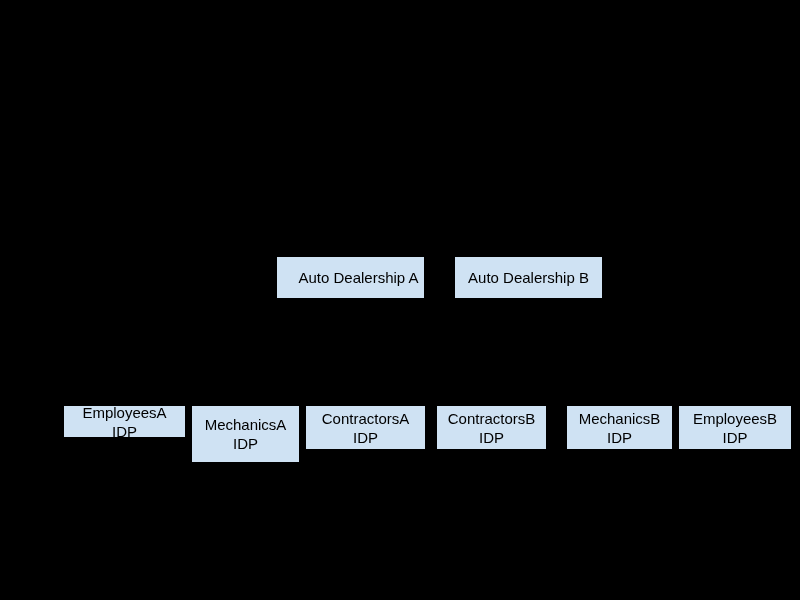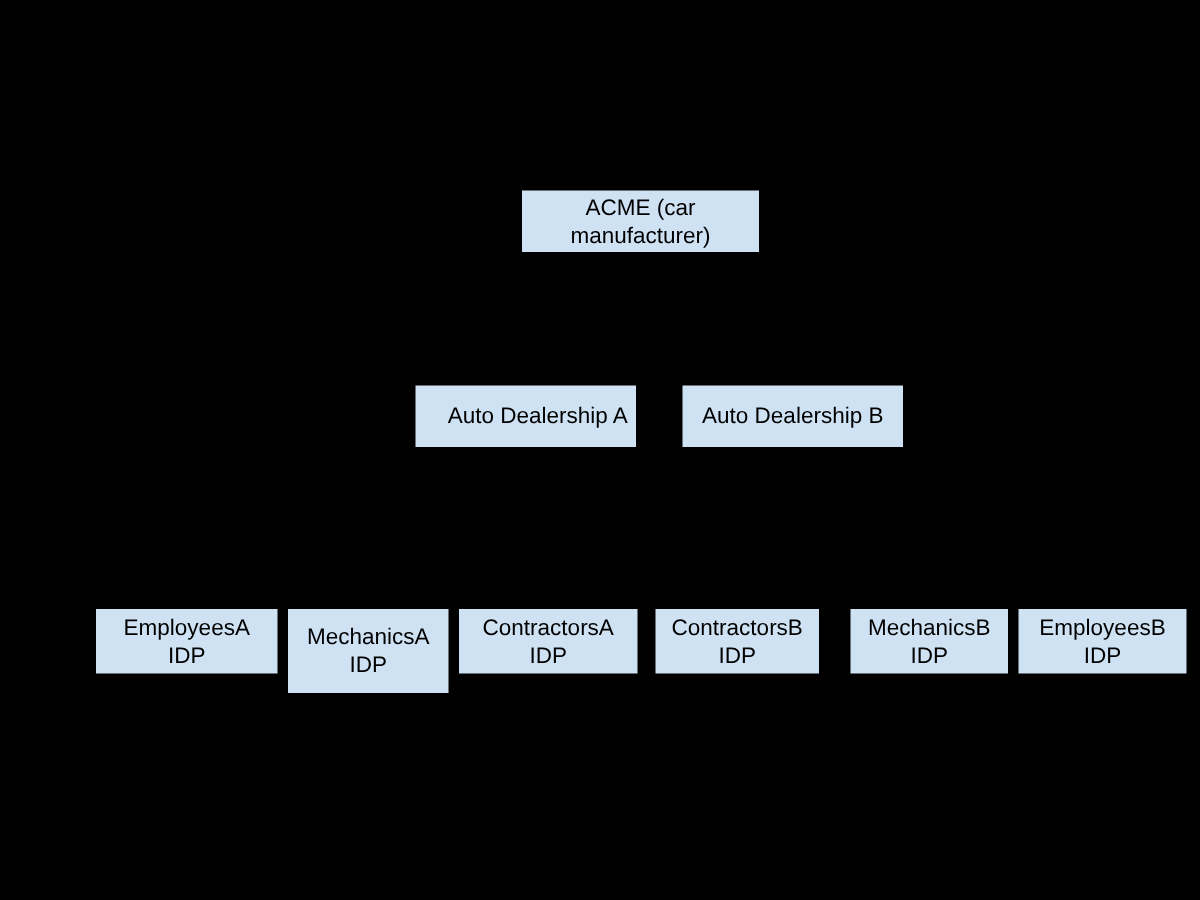--- a/index.html
+++ b/index.html
@@ -18,36 +18,32 @@
     text-align: center;
     font-size: 15px;
     line-height: 19px;
     box-sizing: border-box;
   }
   .node-label { white-space: pre-line; }
   
   .node-acme          { left: 348px; top: 127px; width: 158px; height: 41px; }
   .node-dealership-a  { left: 277px; top: 257px; width: 147px; height: 41px; padding-left: 16px; }
   .node-dealership-b  { left: 455px; top: 257px; width: 147px; height: 41px; }
-  .node-employees-a   { left:  64px; top: 406px; width: 121px; height: 43px; }
+  .node-employees-a   { left:  64px; top: 406px; width: 121px; height: 31px; }
   .node-mechanics-a   { left: 192px; top: 406px; width: 107px; height: 56px; }
   .node-contractors-a { left: 306px; top: 406px; width: 119px; height: 43px; }
   .node-contractors-b { left: 437px; top: 406px; width: 109px; height: 43px; }
   .node-mechanics-b   { left: 567px; top: 406px; width: 105px; height: 43px; }
   .node-employees-b   { left: 679px; top: 406px; width: 112px; height: 43px; }
 </style>
 </head>
 <body>
 
 <div class="canvas">
 
-  <div class="node node-acme">
-    <span class="node-label">ACME (car
-manufacturer)</span>
-  </div>
 
   <div class="node node-dealership-a">
     <span class="node-label">Auto Dealership A</span>
   </div>
 
   <div class="node node-dealership-b">
     <span class="node-label">Auto Dealership B</span>
   </div>
 
   <div class="node node-employees-a">

